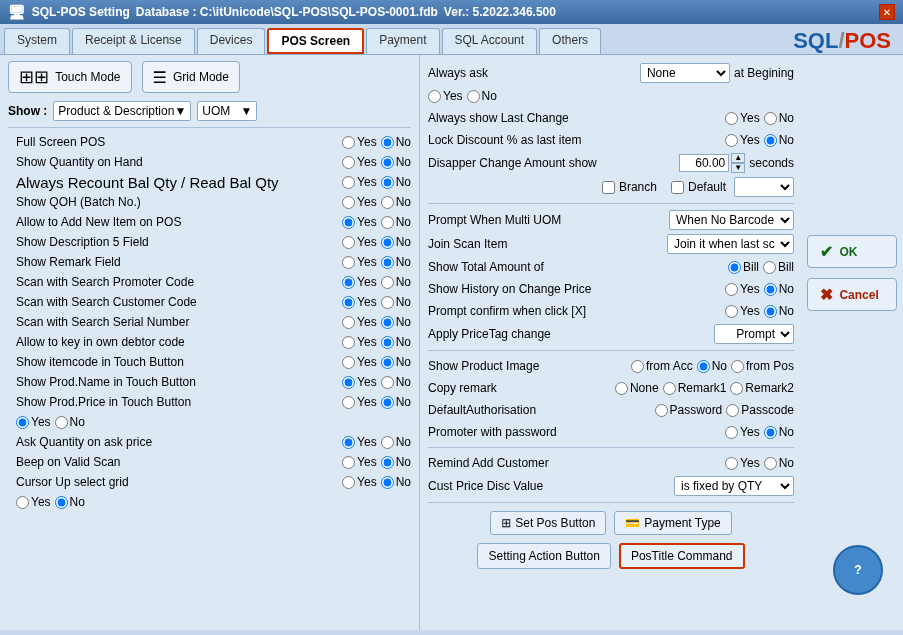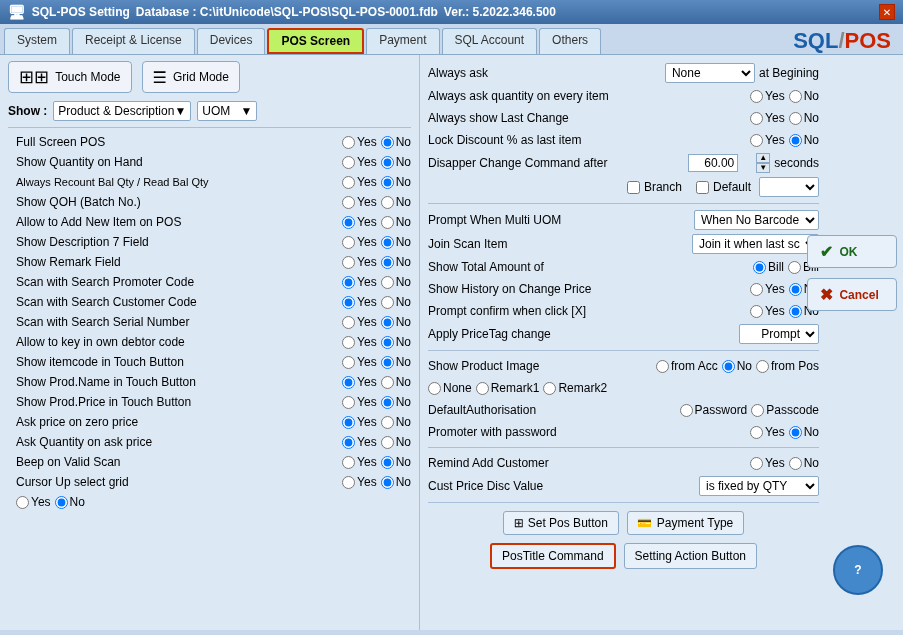--- a/index.html
+++ b/index.html
@@ -36,21 +36,21 @@
     .tab {
       padding: 4px 12px;
       border: 1px solid #8aaac8;
       border-bottom: none;
       background: #d8e8f4;
       cursor: pointer;
       border-radius: 3px 3px 0 0;
       color: #333;
     }
     .tab.active {
-      background: #bef264;
+      background: #ffffff;
       border: 2px solid #cc3300;
       color: #000;
       font-weight: bold;
     }
     .tab-logo {
       margin-left: auto;
       display: flex;
       align-items: center;
       padding-right: 8px;
     }
@@ -139,21 +139,21 @@
     
     .select-ctrl {
       border: 1px solid #8aaac8;
       background: white;
       padding: 1px 2px;
       border-radius: 2px;
       min-width: 90px;
       cursor: pointer;
     }
     
-    .spinner-group { display: flex; align-items: center; gap: 18px; }
+    .spinner-group { display: flex; align-items: center; gap: 2px; }
     .spinner-input {
       width: 50px;
       border: 1px solid #8aaac8;
       padding: 1px 3px;
       text-align: right;
     }
     .spinner-btns { display: flex; flex-direction: column; }
     .spinner-btn {
       width: 14px; height: 10px;
       background: #e0e8f0;
@@ -302,42 +302,42 @@
           </div>
         </div>
         <div class="option-row">
           <span class="option-label">Show Quantity on Hand</span>
           <div class="radio-group">
             <label><input type="radio" name="opt1" style=""> Yes</label>
             <label><input type="radio" name="opt1" checked="" style=""> No</label>
           </div>
         </div>
         <div class="option-row">
-          <span class="option-label" style="font-size:11px;">Always Recount Bal Qty / Read Bal Qty</span>
+          <span class="option-label" style="font-size:15px;">Always Recount Bal Qty / Read Bal Qty</span>
           <div class="radio-group">
             <label><input type="radio" name="opt2" style=""> Yes</label>
             <label><input type="radio" name="opt2" checked="" style=""> No</label>
           </div>
         </div>
         <div class="option-row">
           <span class="option-label">Show QOH (Batch No.)</span>
           <div class="radio-group">
             <label><input type="radio" name="opt3" style=""> Yes</label>
             <label><input type="radio" name="opt3" style=""> No</label>
           </div>
         </div>
         <div class="option-row">
           <span class="option-label">Allow to Add New Item on POS</span>
           <div class="radio-group">
             <label><input type="radio" name="opt4" checked="" style=""> Yes</label>
             <label><input type="radio" name="opt4" style=""> No</label>
           </div>
         </div>
         <div class="option-row">
-          <span class="option-label">Show Description 7 Field</span>
+          <span class="option-label">Show Description 5 Field</span>
           <div class="radio-group">
             <label><input type="radio" name="opt5" style=""> Yes</label>
             <label><input type="radio" name="opt5" checked="" style=""> No</label>
           </div>
         </div>
         <div class="option-row">
           <span class="option-label">Show Remark Field</span>
           <div class="radio-group">
             <label><input type="radio" name="opt6" style=""> Yes</label>
             <label><input type="radio" name="opt6" checked="" style=""> No</label>
@@ -386,21 +386,20 @@
           </div>
         </div>
         <div class="option-row">
           <span class="option-label">Show Prod.Price in Touch Button</span>
           <div class="radio-group">
             <label><input type="radio" name="opt13" style=""> Yes</label>
             <label><input type="radio" name="opt13" checked="" style=""> No</label>
           </div>
         </div>
         <div class="option-row">
-          <span class="option-label">Ask price on zero price</span>
           <div class="radio-group">
             <label><input type="radio" name="opt14" checked="" style=""> Yes</label>
             <label><input type="radio" name="opt14" style=""> No</label>
           </div>
         </div>
         <div class="option-row">
           <span class="option-label">Ask Quantity on ask price</span>
           <div class="radio-group">
             <label><input type="radio" name="opt15" checked="" style=""> Yes</label>
             <label><input type="radio" name="opt15" style=""> No</label>
@@ -422,34 +421,33 @@
         </div>
         <div class="option-row">
           <div class="radio-group">
             <label><input type="radio" name="opt18" style=""> Yes</label>
             <label><input type="radio" name="opt18" checked="" style=""> No</label>
           </div>
         </div>
       </div>
     </div>
 
-    <div class="right-panel" style="padding-right:84px;">
+    <div class="right-panel" style="padding-right:109px;">
 
       <div class="right-section-row">
         <span class="r-label">Always ask</span>
         <div class="r-control">
           <select class="select-ctrl">
             <option>None</option>
           </select>
           <span>at Begining</span>
         </div>
       </div>
 
       <div class="right-section-row">
-        <span class="r-label">Always ask quantity on every item</span>
         <div class="r-control radio-group">
           <label><input type="radio" name="ropt1" style=""> Yes</label>
           <label><input type="radio" name="ropt1" style=""> No</label>
         </div>
       </div>
 
       <div class="right-section-row">
         <span class="r-label">Always show Last Change</span>
         <div class="r-control radio-group">
           <label><input type="radio" name="ropt2" style=""> Yes</label>
@@ -459,21 +457,21 @@
 
       <div class="right-section-row">
         <span class="r-label">Lock Discount % as last item</span>
         <div class="r-control radio-group">
           <label><input type="radio" name="ropt3" style=""> Yes</label>
           <label><input type="radio" name="ropt3" checked="" style=""> No</label>
         </div>
       </div>
 
       <div class="right-section-row">
-        <span class="r-label">Disapper Change Command after</span>
+        <span class="r-label">Disapper Change Amount show</span>
         <div class="r-control">
           <div class="spinner-group">
             <input class="spinner-input" type="text" value="60.00" style="">
             <div class="spinner-btns">
               <button class="spinner-btn">▲</button>
               <button class="spinner-btn">▼</button>
             </div>
           </div>
           <span>seconds</span>
         </div>
@@ -556,20 +554,21 @@
       <div class="right-section-row">
         <span class="r-label">Show Product Image</span>
         <div class="r-control radio-group">
           <label><input type="radio" name="ropt6" style=""> from Acc</label>
           <label><input type="radio" name="ropt6" checked="" style=""> No</label>
           <label><input type="radio" name="ropt6" style=""> from Pos</label>
         </div>
       </div>
 
       <div class="right-section-row">
+        <span class="r-label">Copy remark</span>
         <div class="r-control radio-group">
           <label><input type="radio" name="ropt7" style=""> None</label>
           <label><input type="radio" name="ropt7" style=""> Remark1</label>
           <label><input type="radio" name="ropt7" style=""> Remark2</label>
         </div>
       </div>
 
       <div class="right-section-row">
         <span class="r-label">DefaultAuthorisation</span>
         <div class="r-control radio-group">
@@ -611,25 +610,25 @@
         <button class="action-btn">
           <span>⊞</span>
           <span>Set Pos Button</span>
         </button>
         <button class="action-btn">
           <span>💳</span>
           <span>Payment Type</span>
         </button>
       </div>
       <div class="bottom-buttons">
+        <button class="action-btn">
+          <span>Setting Action Button</span>
+        </button>
         <button class="action-btn highlighted">
           <span>PosTitle Command</span>
-        </button>
-        <button class="action-btn">
-          <span>Setting Action Button</span>
         </button>
       </div>
 
     </div>
 
     <div class="side-buttons">
       <button class="side-btn ok">
         <span style="color:#1a6a1a; font-size:16px;">✔</span>
         <span>OK</span>
       </button>

